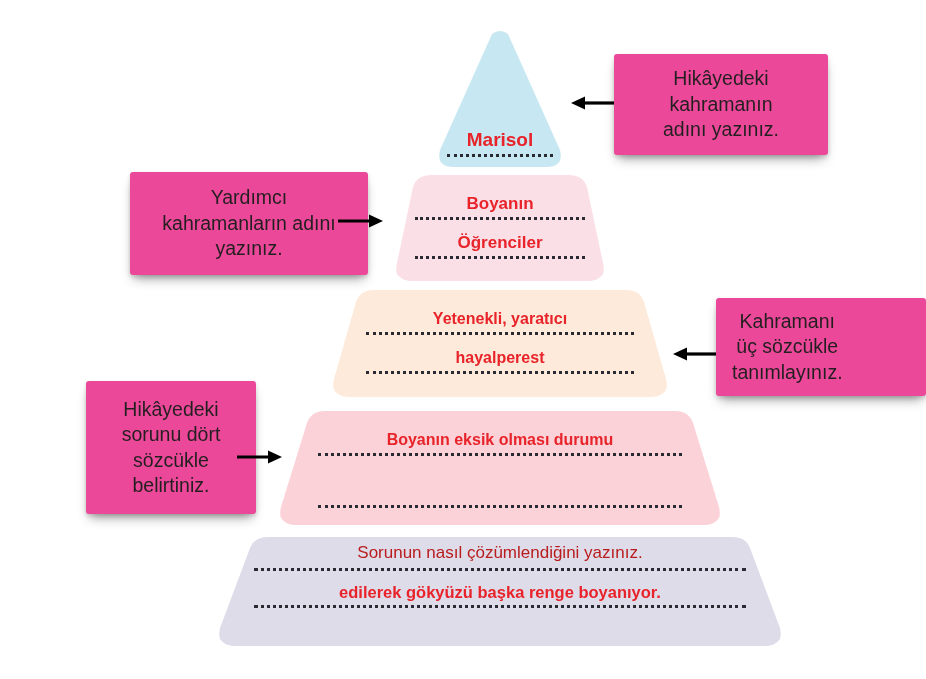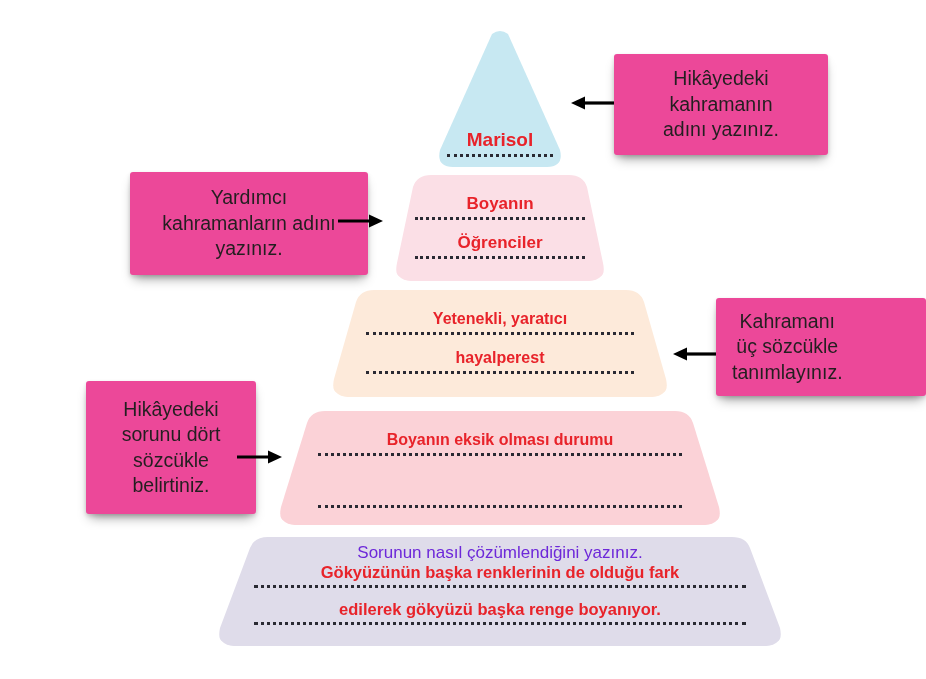--- a/index.html
+++ b/index.html
@@ -103,21 +103,21 @@
 
   #t3-l1 .txt, #t3-l2 .txt { font-size: 16px; }
   #t3-l1 .dots, #t3-l2 .dots { width: 268px; }
 
   #t4-l1 .txt { font-size: 16px; }
   #t4-l1 .dots, #t4-l2 .dots { width: 364px; }
   #t4-l2 { height: 20px; }
 
   #t5-head {
     font-size: 17px;
-    color: #6d28d9;
+    color: #b91c1c;
     line-height: 1.1;
     margin-bottom: 1px;
   }
   #t5-l1 .txt, #t5-l2 .txt { font-size: 16.5px; }
   #t5-l1 .dots, #t5-l2 .dots { width: 492px; }
 
   
   .callout {
     position: absolute;
     background: #ec4899;
@@ -213,21 +213,20 @@
     </div>
   </div>
 
   <div class="tier" id="tier-5">
     <svg class="shape" viewBox="0 0 568 109" preserveAspectRatio="none" style="clip-path:none;background:none;">
       <path d="M 52 0 L 516 0 Q 530 0 534 11 L 564 91 Q 568 109 551 109 L 17 109 Q 0 109 4 91 L 34 11 Q 38 0 52 0 Z" fill="#dfdcea"></path>
     </svg>
     <div class="content" style="justify-content:flex-start;padding-top:7px;">
       <div id="t5-head">Sorunun nasıl çözümlendiğini yazınız.</div>
       <div class="writeline" id="t5-l1">
-        <span class="txt">Gökyüzünün başka renklerinin de olduğu fark</span>
         <span class="dots"></span>
       </div>
       <div class="writeline" id="t5-l2" style="margin-top:13px;">
         <span class="txt">edilerek gökyüzü başka renge boyanıyor.</span>
         <span class="dots"></span>
       </div>
     </div>
   </div>
 
   <div class="callout" id="callout-1">

